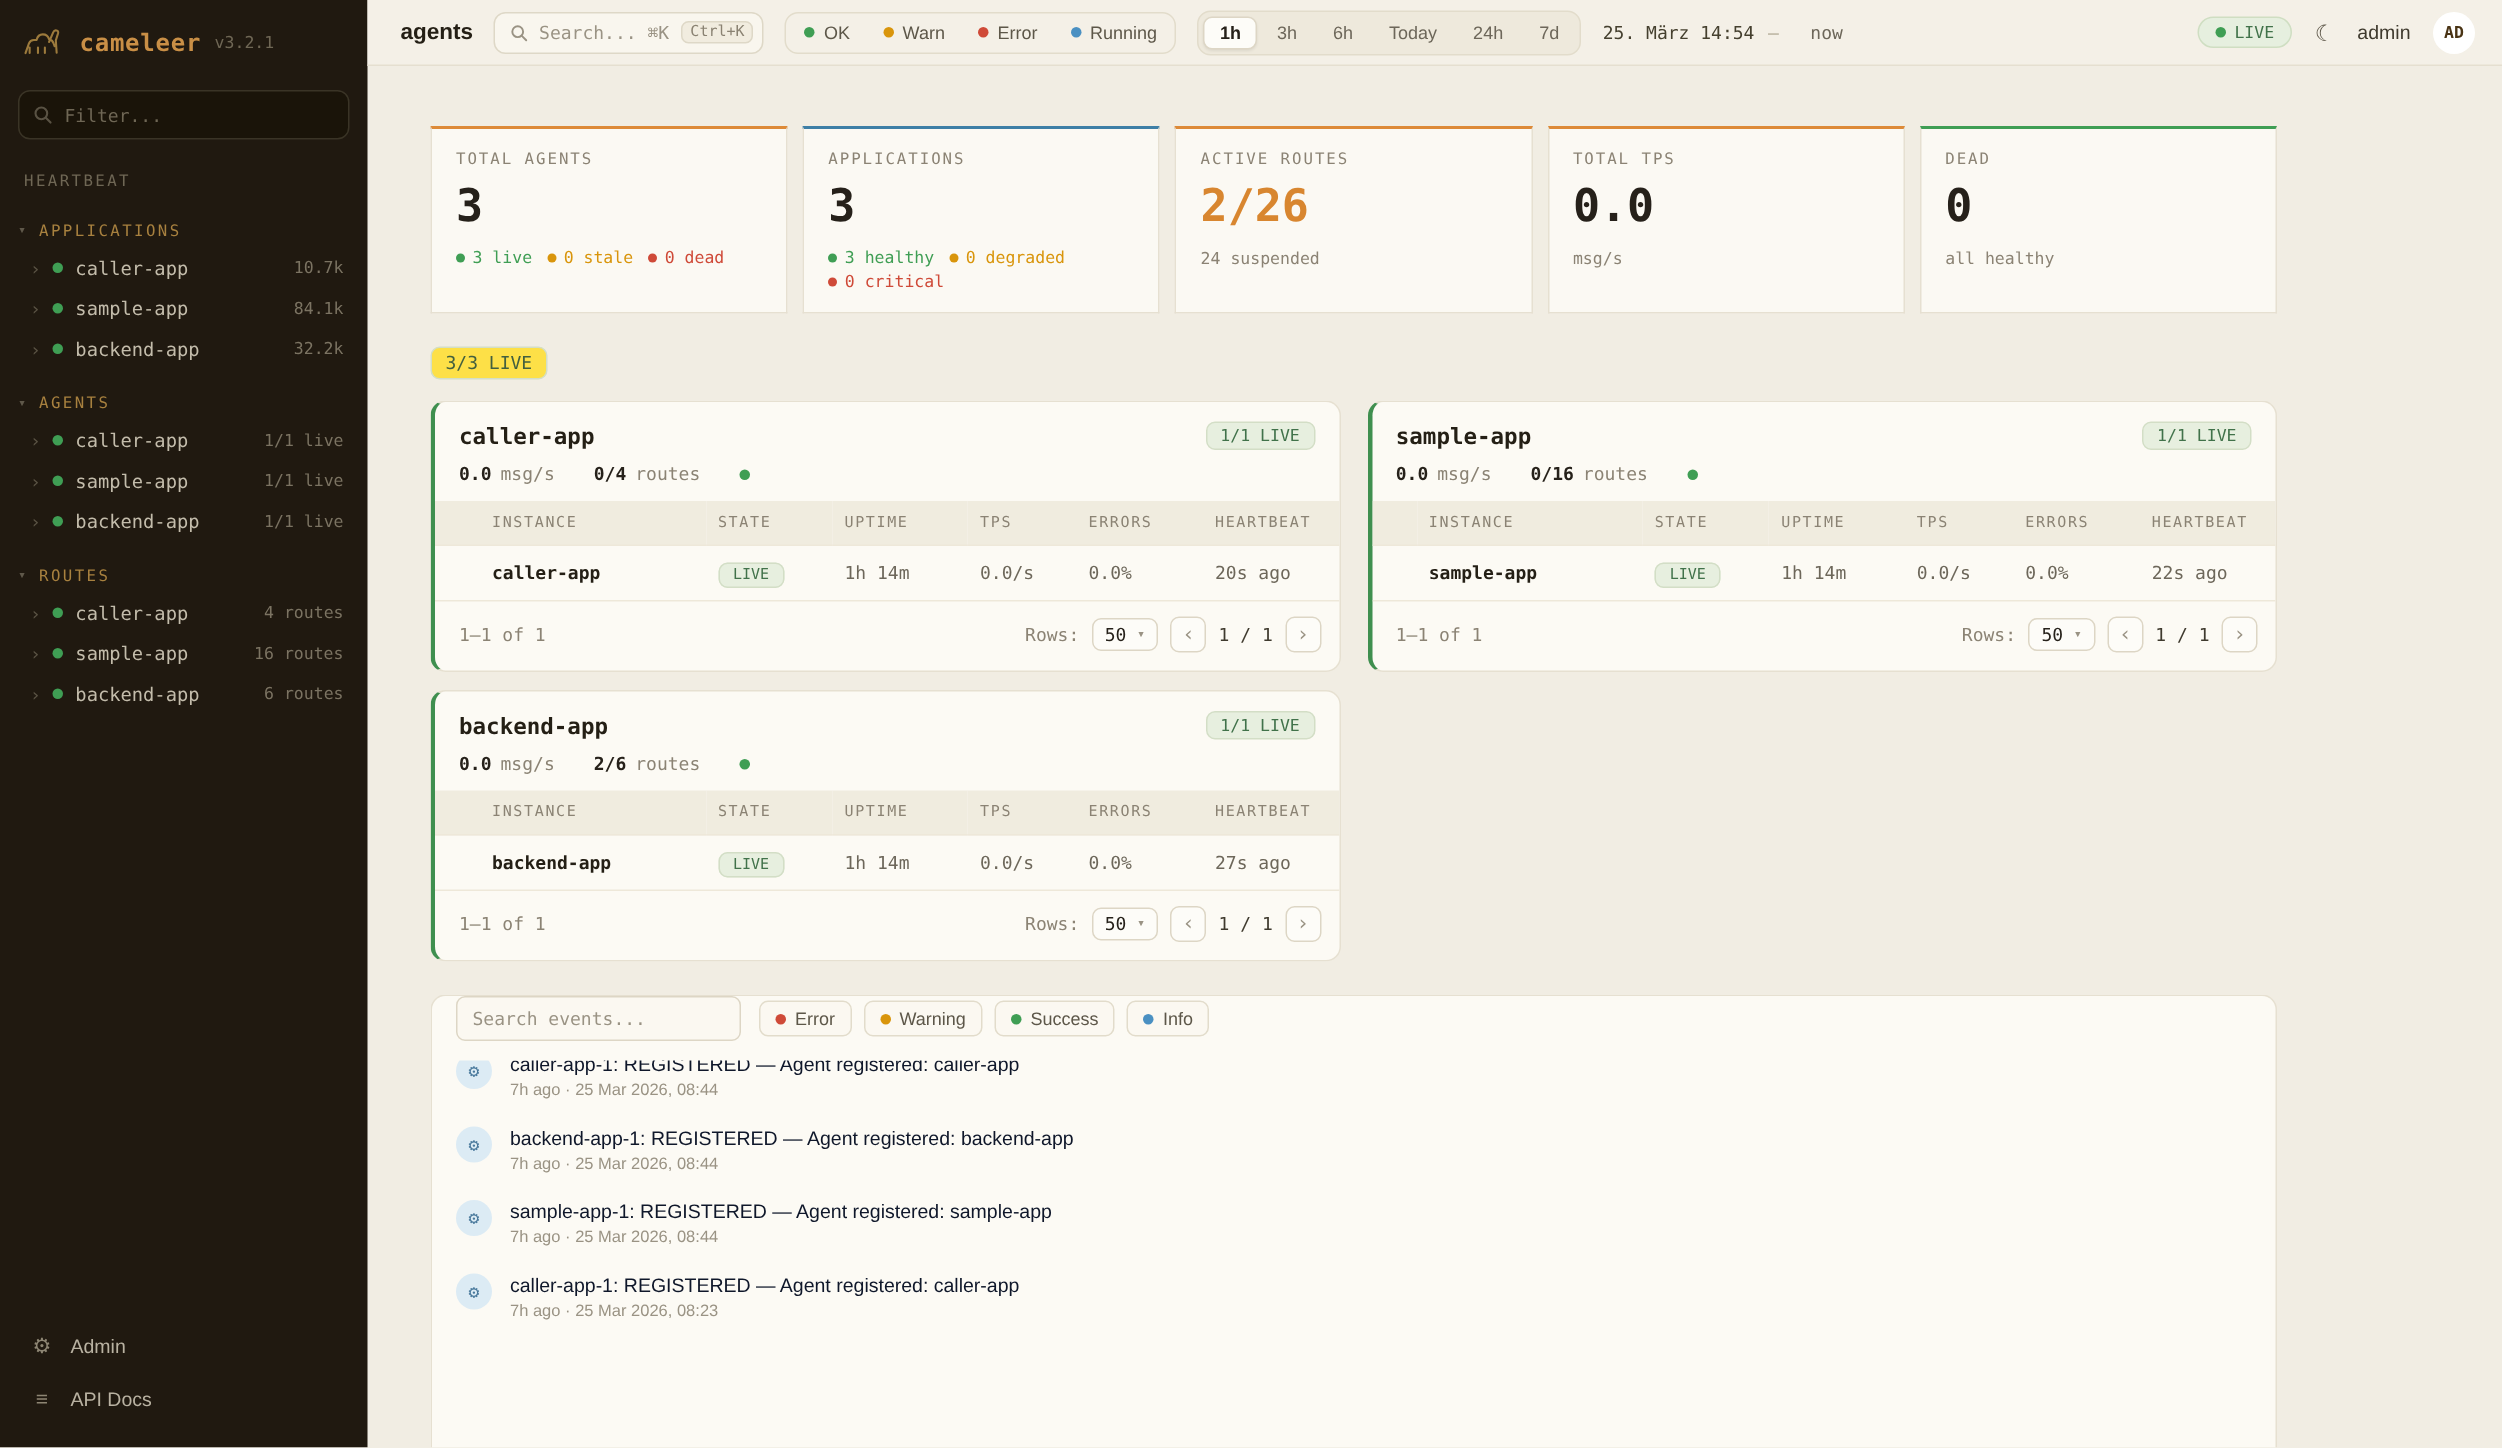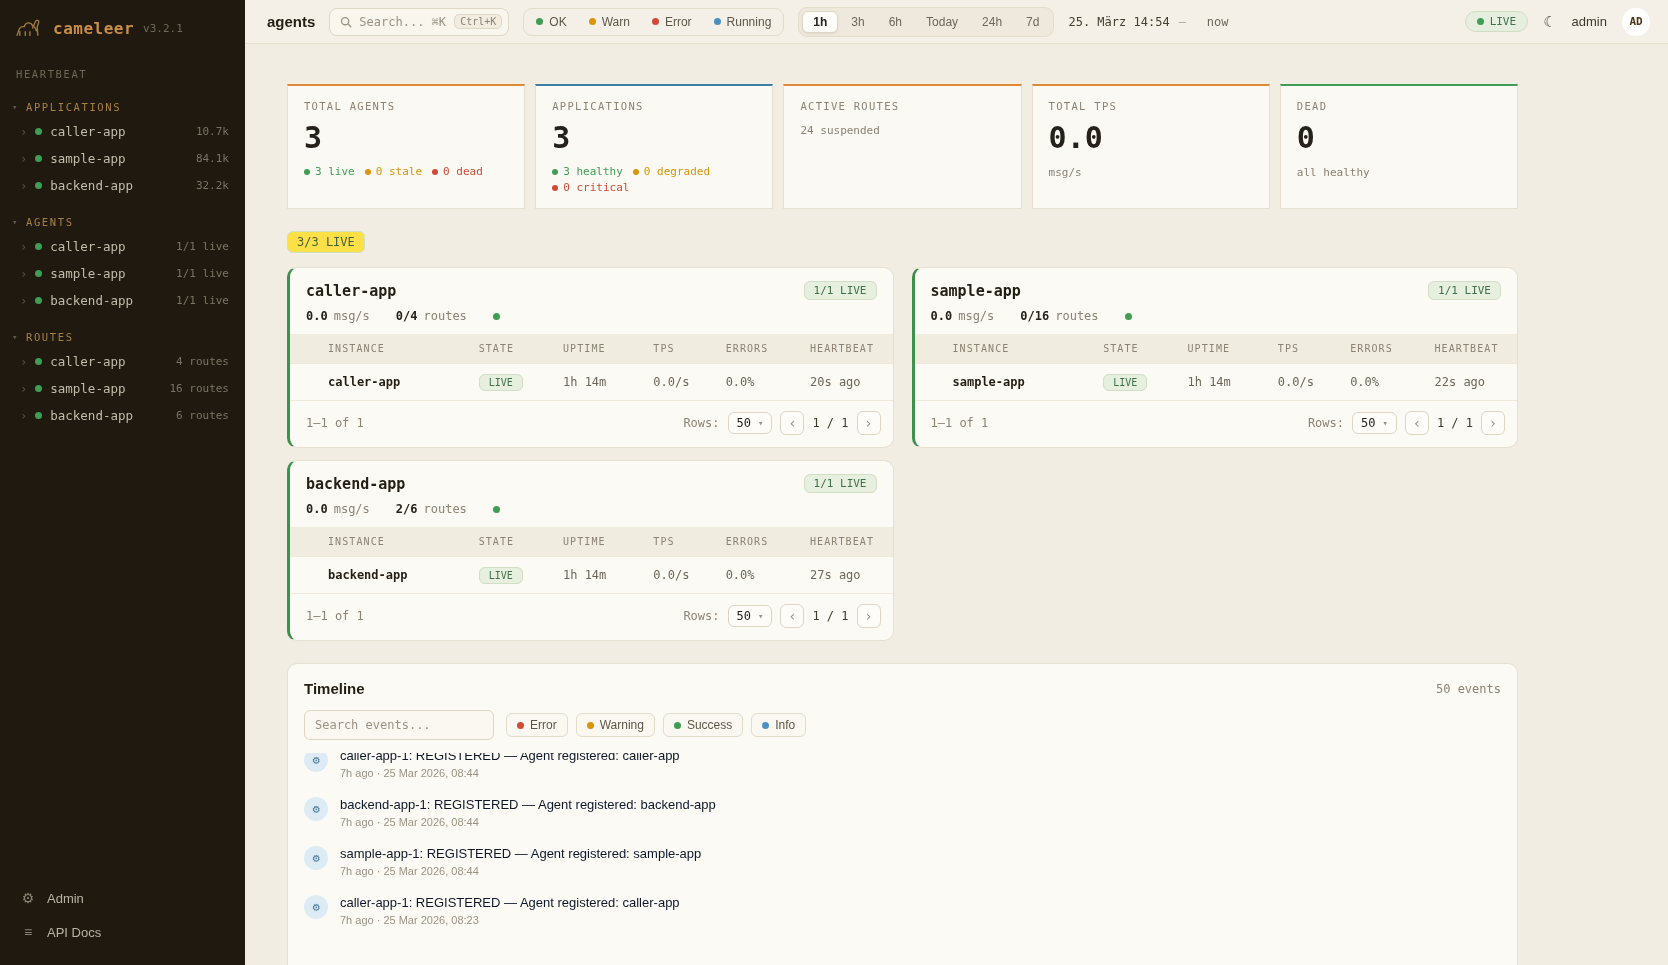--- a/index.html
+++ b/index.html
@@ -134,20 +134,27 @@
 
 <aside class="sidebar">
   <div class="logo-row">
     <svg width="30" height="24" viewBox="0 0 32 26" fill="none">
       <path d="M3 21 l2.5-7 q1-2.5 3.5-2.5 h2 q1-4 4.5-4 q3.5 0 4.5 3.5 q2.5 .5 3.3 3 l.7 2 M20 13 l3-7 q.8-1.8 2.5-1.3 q1.5 .4 1 2.1 l-1.6 5 l.6 9 M6 21 v-4 M12 21 v-4 M17 21 v-4" stroke="#9c7a3c" stroke-width="1.5" stroke-linecap="round" stroke-linejoin="round"></path>
     </svg>
     <span class="logo-name">cameleer</span>
     <span class="logo-version">v3.2.1</span>
   </div>
 
+  <div class="filter-wrap">
+    <svg width="13" height="13" viewBox="0 0 14 14">
+      <circle cx="6" cy="6" r="4.2" fill="none" stroke="#8d8573" stroke-width="1.5"></circle>
+      <line x1="9.2" y1="9.2" x2="12.6" y2="12.6" stroke="#8d8573" stroke-width="1.5" stroke-linecap="round"></line>
+    </svg>
+    <input class="filter-input" placeholder="Filter..." style="">
+  </div>
 
   <div class="nav-label">HEARTBEAT</div>
 
   <div class="side-section">
     <div class="section-title">
       <span class="section-caret">▾</span>
       <span>APPLICATIONS</span>
     </div>
     <div class="side-item">
       <span class="side-caret">›</span>
@@ -329,20 +336,21 @@
             </span>
           <span class="stat-sub">
               <span class="sdot" style="background: rgb(207, 74, 56);"></span>
               <span style="color: rgb(207, 74, 56);">0 critical</span>
             </span>
         </div>
       </div>
 
       <div class="stat-card" style="border-top-color: rgb(221, 138, 56);">
         <div class="stat-title">ACTIVE ROUTES</div>
+        <div class="stat-value" style="color: rgb(216, 134, 47);">2/26</div>
         <div class="stat-subtitle">24 suspended</div>
       </div>
 
       <div class="stat-card" style="border-top-color: rgb(221, 138, 56);">
         <div class="stat-title">TOTAL TPS</div>
         <div class="stat-value">0.0</div>
         <div class="stat-subtitle">msg/s</div>
       </div>
 
       <div class="stat-card" style="border-top-color: rgb(63, 158, 84);">
@@ -524,24 +532,20 @@
             <span class="page-btn">
                 <span>›</span>
               </span>
           </span>
         </div>
       </div>
     </div>
 
     
     <div class="timeline-card">
-      <div class="tl-header">
-        <span class="tl-title sans">Timeline</span>
-        <span class="tl-count">50 events</span>
-      </div>
       <div class="tl-filters">
         <input class="tl-search" placeholder="Search events..." style="">
         <span class="tl-chip sans">
           <span class="cdot" style="background: rgb(207, 74, 56);"></span>
           <span>Error</span>
         </span>
         <span class="tl-chip sans">
           <span class="cdot" style="background: rgb(217, 149, 11);"></span>
           <span>Warning</span>
         </span>

